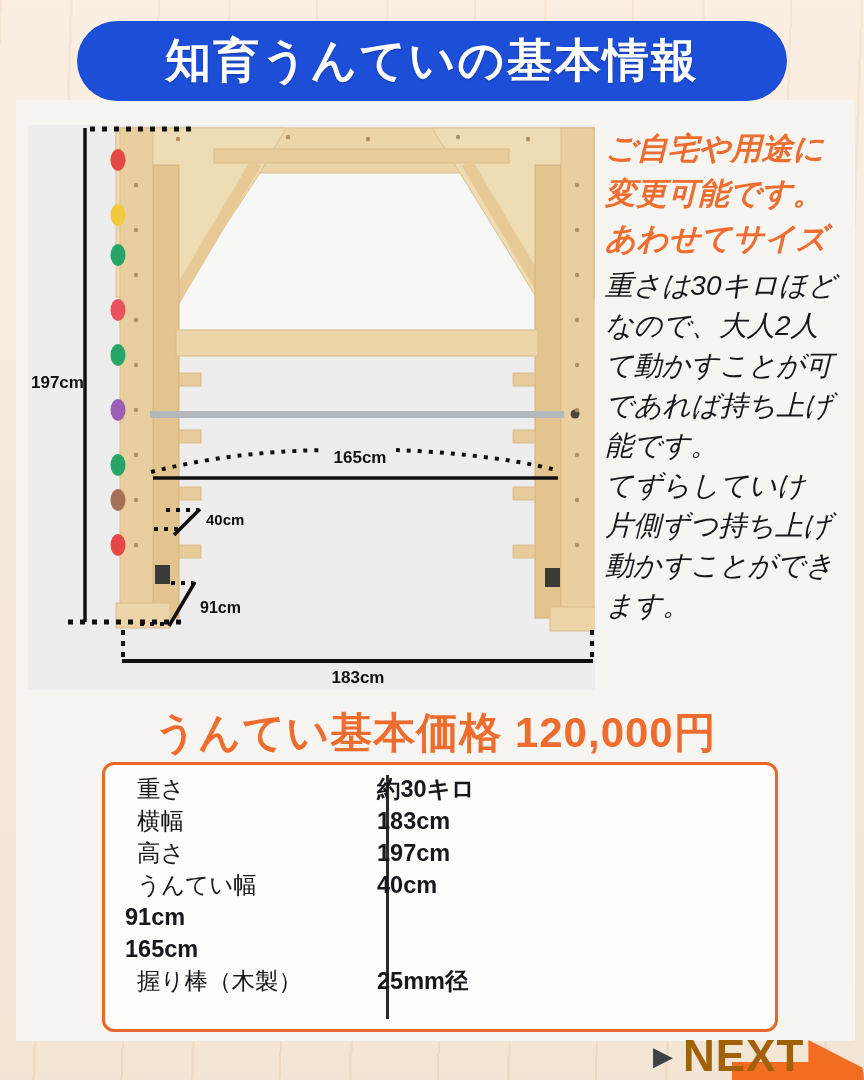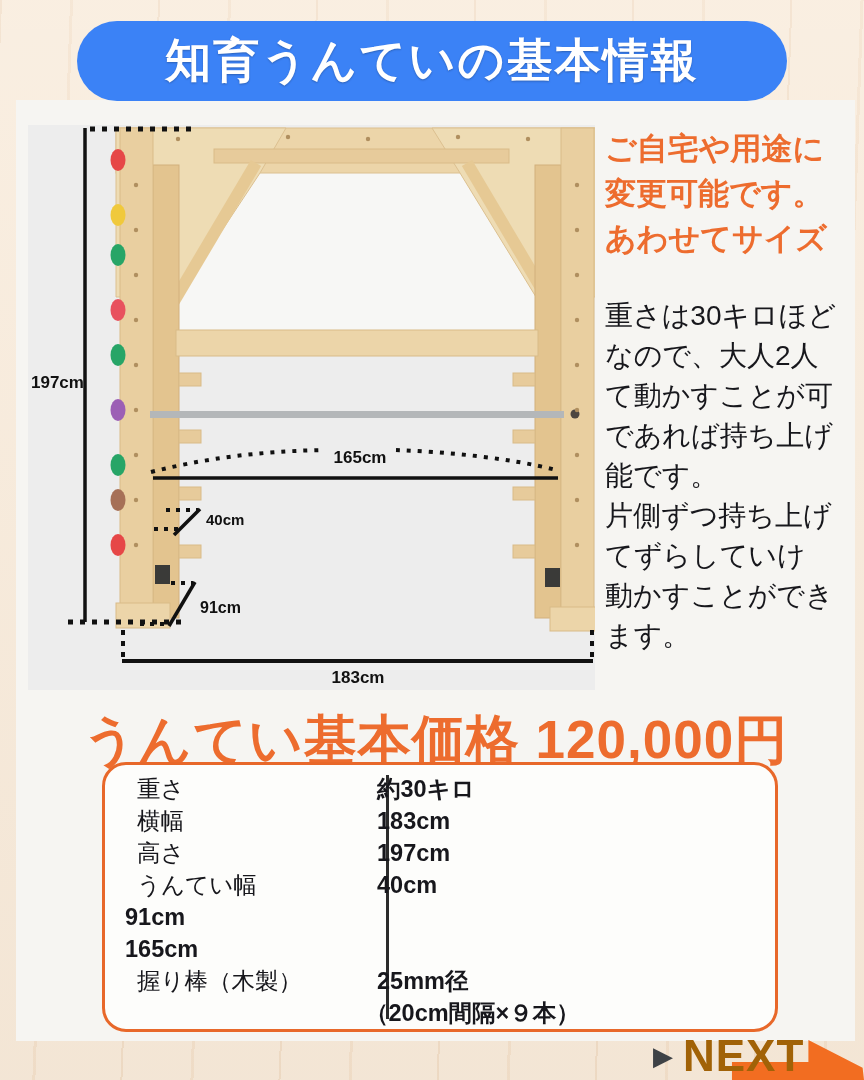--- a/index.html
+++ b/index.html
@@ -8,48 +8,48 @@
     font-family:"Liberation Sans","DejaVu Sans",sans-serif;
     background-color:#f8ead9;
     background-image:
       linear-gradient(180deg, rgba(255,255,255,.22), rgba(0,0,0,.02)),
       repeating-linear-gradient(92deg,
         rgba(233,205,175,.45) 0 2px, rgba(0,0,0,0) 2px 70px,
         rgba(240,216,190,.55) 70px 73px, rgba(0,0,0,0) 73px 158px);
   }
   .title-banner{
     position:absolute;left:77px;top:21px;width:710px;height:80px;
-    background:#3b82f6;border-radius:40px;z-index:5;
+    background:#1d4ed8;border-radius:40px;z-index:5;
     display:flex;align-items:center;justify-content:center;
   }
   .title-banner .title{
     color:#ffffff;font-size:46px;font-weight:bold;letter-spacing:2px;
     text-shadow:0 1px 2px rgba(0,0,0,.25);white-space:nowrap;
   }
   .card{
     position:absolute;left:16px;top:100px;width:839px;height:941px;
     background:#f6f5f2;z-index:1;
   }
   .photo{
     position:absolute;left:12px;top:25px;width:567px;height:565px;
     background:#ededed;overflow:hidden;
   }
   .right-col{position:absolute;left:589px;top:26px;width:250px;}
   .highlight-line{
-    color:#ed6c2e;font-size:31px;font-weight:bold;line-height:45px;white-space:nowrap;
-  }
-  .body-text{margin-top:35px;}
+    color:#ed6c2e;font-size:31px;font-weight:bold;line-height:45px;white-space:nowrap;font-style:italic;
+  }
+  .body-text{margin-top:5px;font-style:italic;}
   .body-line{color:#17171c;font-size:28px;line-height:40px;white-space:nowrap;}
   .price-heading{
     position:absolute;left:0;top:605px;width:839px;text-align:center;
-    color:#ed6c2e;font-size:53px;font-weight:bold;letter-spacing:1px;white-space:nowrap;
+    color:#ed6c2e;font-size:42px;font-weight:bold;letter-spacing:1px;white-space:nowrap;
   }
   .spec-box{
     position:absolute;left:86px;top:662px;width:676px;height:270px;
-    background:#fdfdfb;border:3px solid #e8682a;border-radius:24px;box-sizing:border-box;
+    background:#fdfdfb;border:3px solid #e8682a;border-radius:12px;box-sizing:border-box;
   }
   .spec-divider{
     position:absolute;left:281px;top:10px;bottom:10px;width:3px;background:#2b2b2b;
   }
   .spec-rows{position:absolute;left:0;top:8px;right:0;}
   .spec-row{display:flex;font-size:23.5px;color:#17171c;line-height:32px;}
   .spec-label{width:252px;padding-left:32px;box-sizing:border-box;white-space:nowrap;}
   .spec-value{padding-left:20px;white-space:nowrap;font-weight:bold;}
   .spec-note{padding-left:8px;white-space:nowrap;}
   .next-arrow{
@@ -186,22 +186,22 @@
         <div class="highlight-line">ご自宅や用途に</div>
         <div class="highlight-line">変更可能です。</div>
         <div class="highlight-line">あわせてサイズ</div>
       </div>
     <div id="body-text" class="body-text">
         <div class="body-line">重さは30キロほど</div>
         <div class="body-line">なので、大人2人</div>
         <div class="body-line">て動かすことが可</div>
         <div class="body-line">であれば持ち上げ</div>
         <div class="body-line">能です。</div>
+        <div class="body-line">てずらしていけ</div>
         <div class="body-line">片側ずつ持ち上げ</div>
-        <div class="body-line">てずらしていけ</div>
         <div class="body-line">動かすことができ</div>
         <div class="body-line">ます。</div>
       </div>
   </div>
 
   <div class="price-heading">うんてい基本価格 120,000円</div>
 
   <div class="spec-box">
     <div class="spec-divider"></div>
     <div id="spec-rows" class="spec-rows">
@@ -226,21 +226,20 @@
         </div>
         <div class="spec-row">
           <span class="spec-value">165cm</span>
         </div>
         <div class="spec-row">
           <span class="spec-label">握り棒（木製）</span>
           <span class="spec-value">25mm径</span>
         </div>
         <div class="spec-row">
           <span class="spec-label"></span>
-          <span class="spec-value spec-note">（20cm間隔×９本）</span>
         </div>
       </div>
   </div>
 </div>
 
 <div class="next-arrow"></div>
 <div class="next-button">
   <span class="next-triangle">▶</span>
   <span class="next-label">NEXT</span>
 </div>

